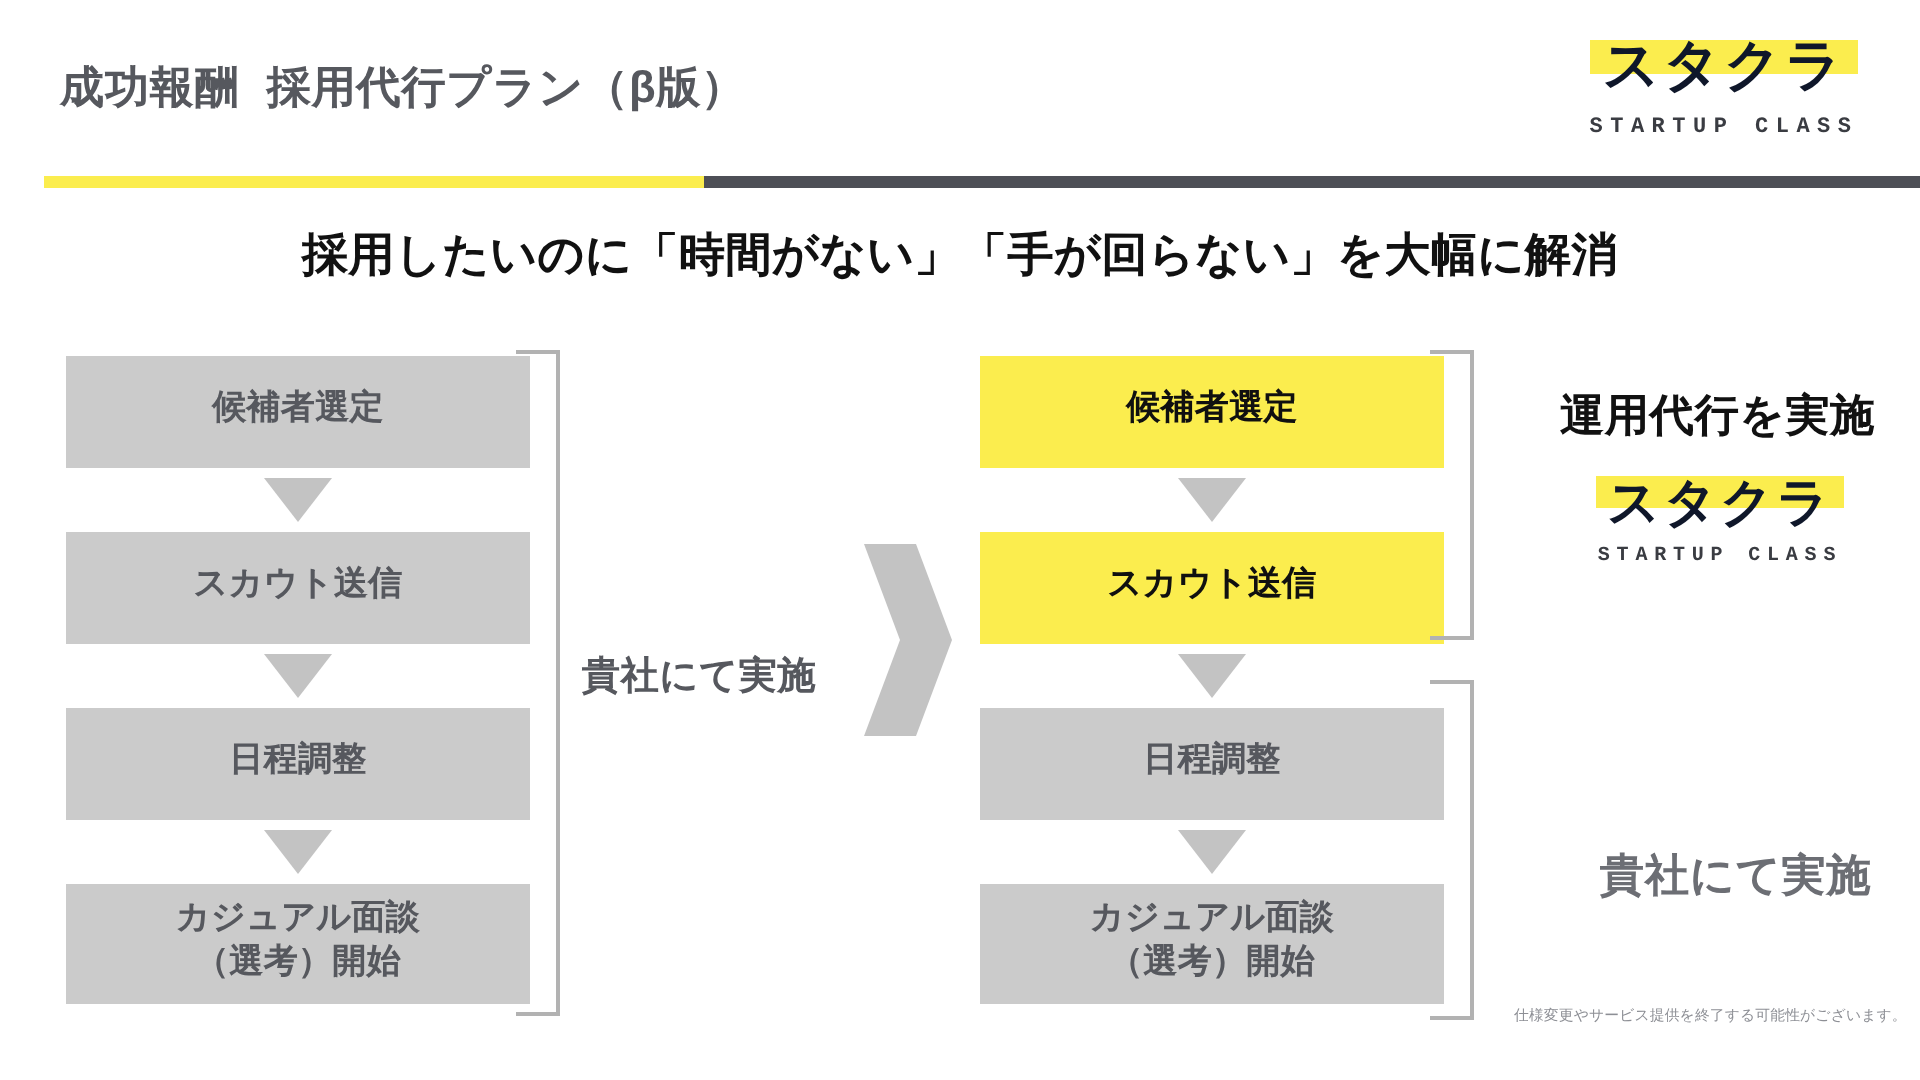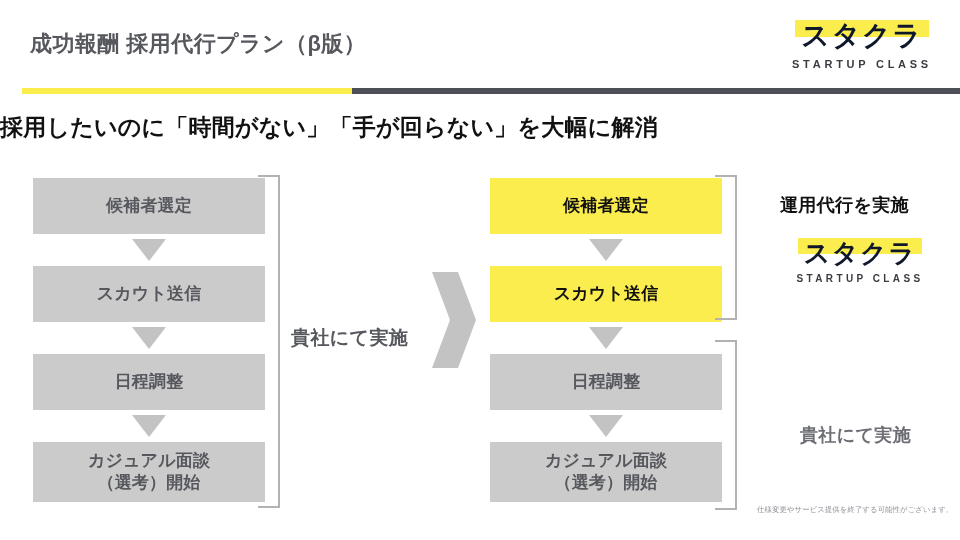--- a/index.html
+++ b/index.html
@@ -6,21 +6,21 @@
     margin: 0;
     padding: 0;
     background: #ffffff;
   }
   #slide {
     position: relative;
     width: 960px;
     height: 540px;
     background: #ffffff;
     overflow: hidden;
-    font-family: Liberation Sans, sans-serif;
+    font-family: Liberation Mono, monospace;
     border-radius: 26px;
     -webkit-font-smoothing: antialiased;
   }
 
   
   .slide-title {
     position: absolute;
     left: 30px;
     top: 29px;
     font-size: 22px;
@@ -84,20 +84,21 @@
   #side-logo { left: 770px; top: 240px; width: 180px; }
   #side-logo .logo-mark { font-size: 26px; }
   #side-logo .logo-sub { font-size: 10px; margin-top: 8px; }
 
   
   .headline {
     position: absolute;
     left: 0;
     right: 0;
     top: 112px;
+    text-align: center;
     font-size: 23px;
     font-weight: 700;
     letter-spacing: 0.01em;
     color: #111111;
   }
 
   
   .flow-col { position: absolute; top: 178px; width: 232px; }
   #flow-left  { left: 33px; }
   #flow-right { left: 490px; }
@@ -158,21 +159,21 @@
   #big-arrow {
     position: absolute;
     left: 432px;
     top: 272px;
     width: 44px;
     height: 96px;
   }
 
   .side-label {
     position: absolute;
-    font-size: 18px;
+    font-size: 22px;
     font-weight: 700;
     letter-spacing: 0.02em;
     white-space: nowrap;
   }
   #label-agency { left: 780px; top: 193px; color: #111111; }
   #label-client { left: 800px; top: 423px; color: #6c6e74; }
 
   
   .footnote {
     position: absolute;

